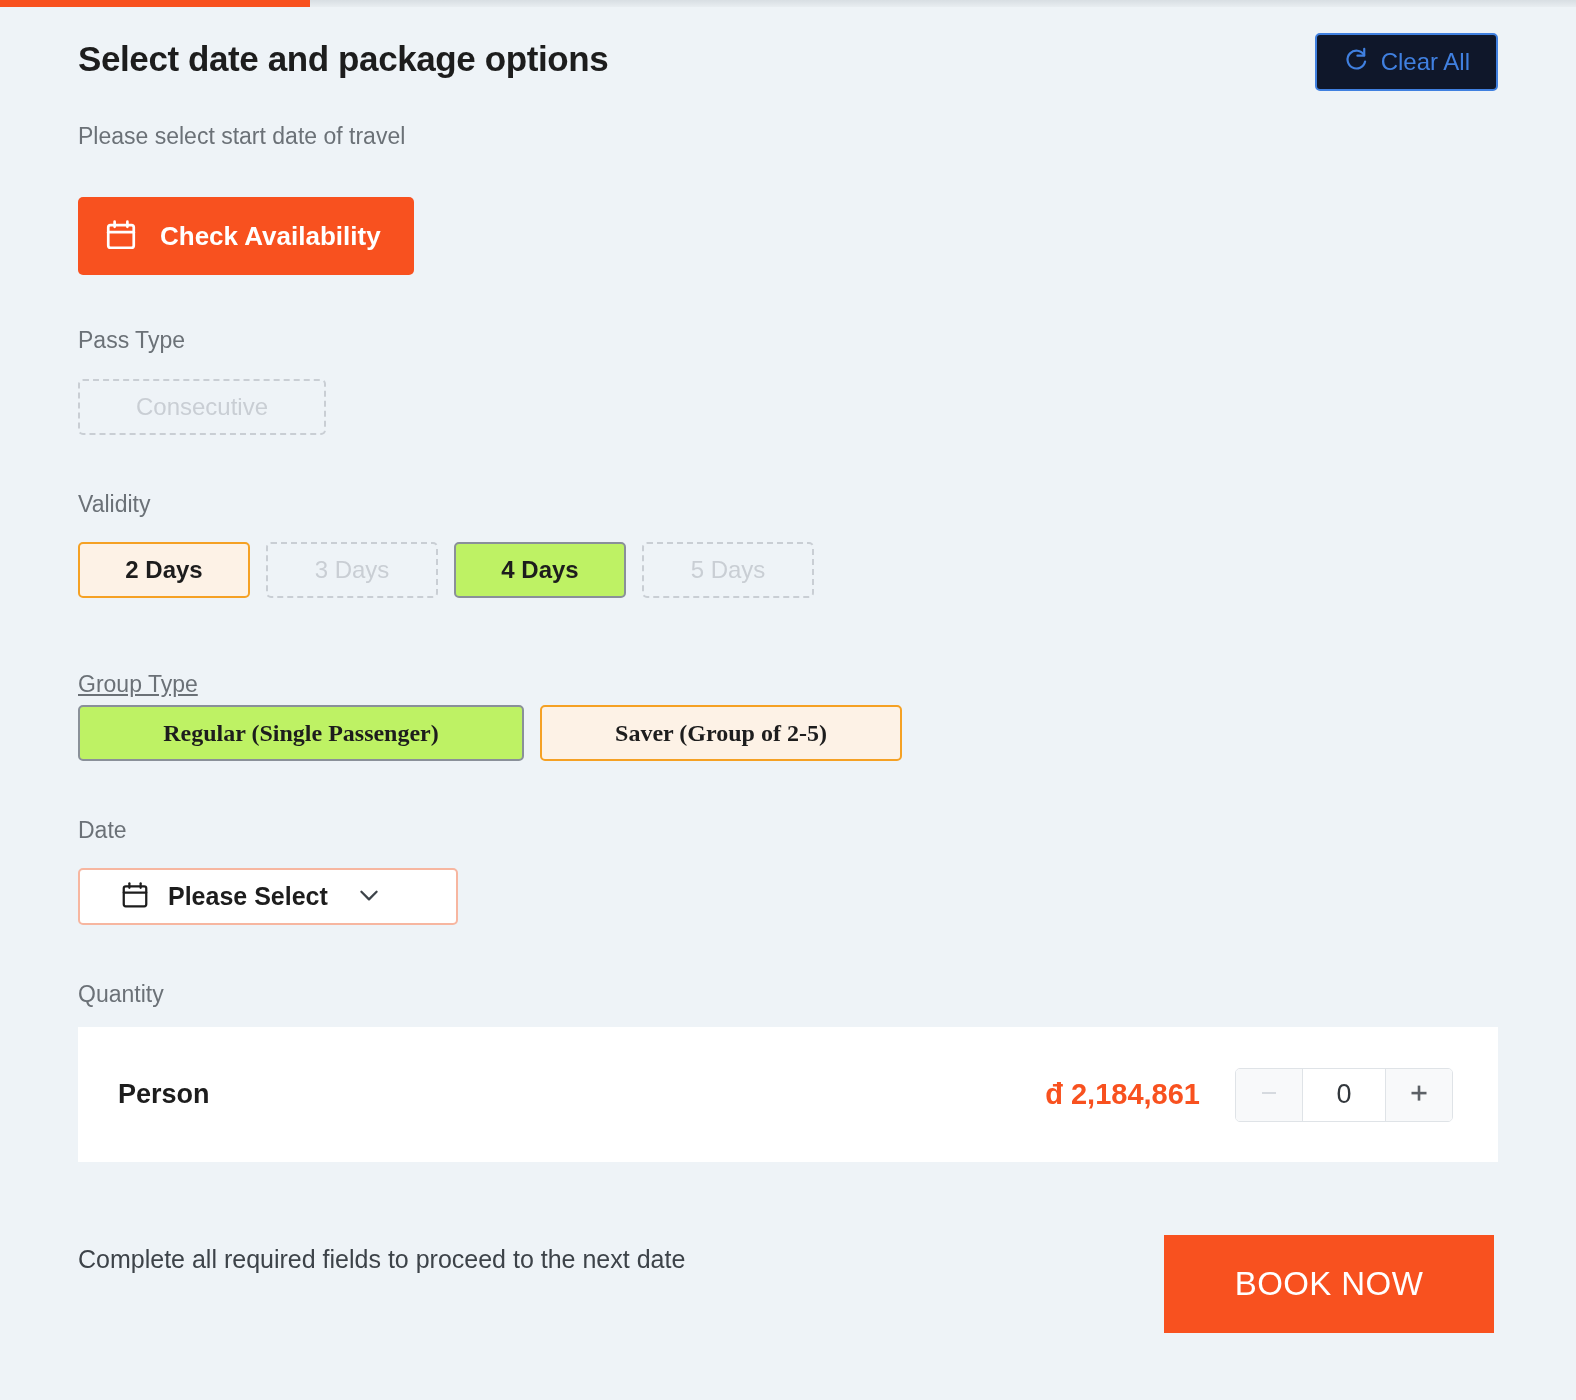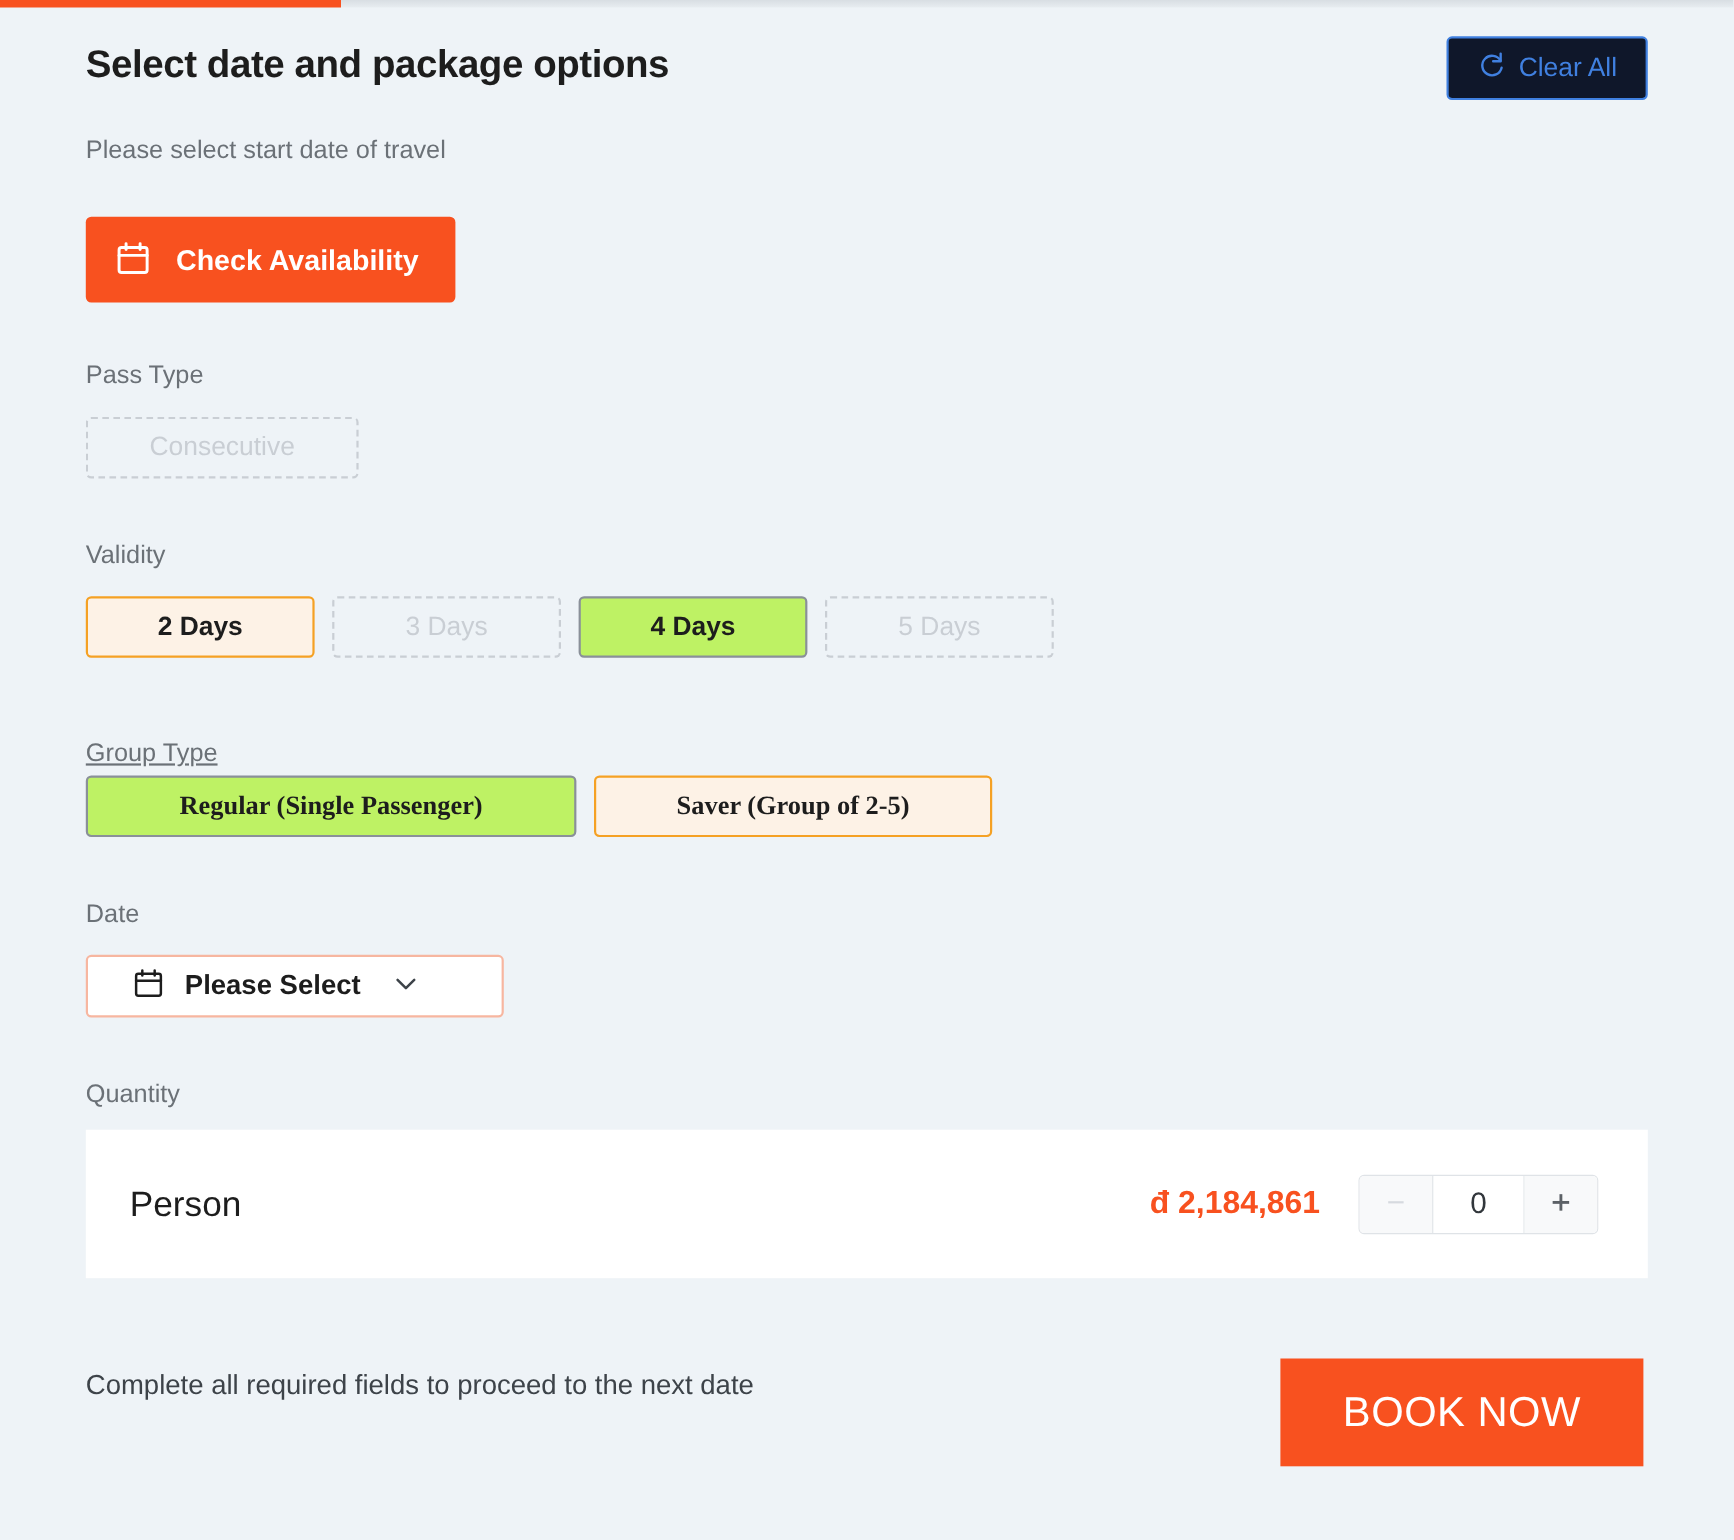--- a/index.html
+++ b/index.html
@@ -148,21 +148,21 @@
   }
 
   #pass-type-label { top: 320px; }
   #pass-type-row   { top: 372px; }
   #pass-type-row .opt { min-width: 0; }
   #pass-type-row .opt:nth-child(1) { width: 248px; }
   #pass-type-row .opt:nth-child(2) { width: 186px; }
 
   #validity-label { top: 484px; }
   #validity-row   { top: 535px; }
-  #validity-row .opt { width: 208px; padding: 0; }
+  #validity-row .opt { width: 172px; padding: 0; }
 
   #group-type-label { top: 664px; text-decoration: underline; }
   #group-type-row   { top: 698px; font-family: Liberation Serif, serif; }
   #group-type-row .opt:nth-child(1) { width: 446px; padding: 0; }
   #group-type-row .opt:nth-child(2) { width: 362px; padding: 0; }
 
   
   #date-label { top: 810px; }
   #date-select {
     position: absolute;
@@ -199,22 +199,22 @@
   }
   #quantity-row-person {
     position: absolute;
     inset: 0;
     display: flex;
     align-items: center;
   }
   #person-label {
     position: absolute;
     left: 40px;
-    font-size: 32px;
-    font-weight: 400;
+    font-size: 27px;
+    font-weight: 700;
     color: #1d1d1d;
   }
   #person-price {
     position: absolute;
     right: 298px;
     font-size: 29px;
     font-weight: 700;
     color: #f8511f;
     white-space: nowrap;
   }
@@ -281,21 +281,21 @@
   #book-now-button {
     position: absolute;
     left: 1164px;
     top: 1228px;
     width: 330px;
     height: 98px;
     background: #f8511f;
     border: none;
     border-radius: 0;
     color: #ffffff;
-    font-size: 38px;
+    font-size: 33px;
     font-family: "Liberation Sans", sans-serif;
     letter-spacing: 0.4px;
     cursor: pointer;
   }
 </style>
 </head>
 <body>
 
 <div id="progress-track">
   <div id="progress-fill"></div>

